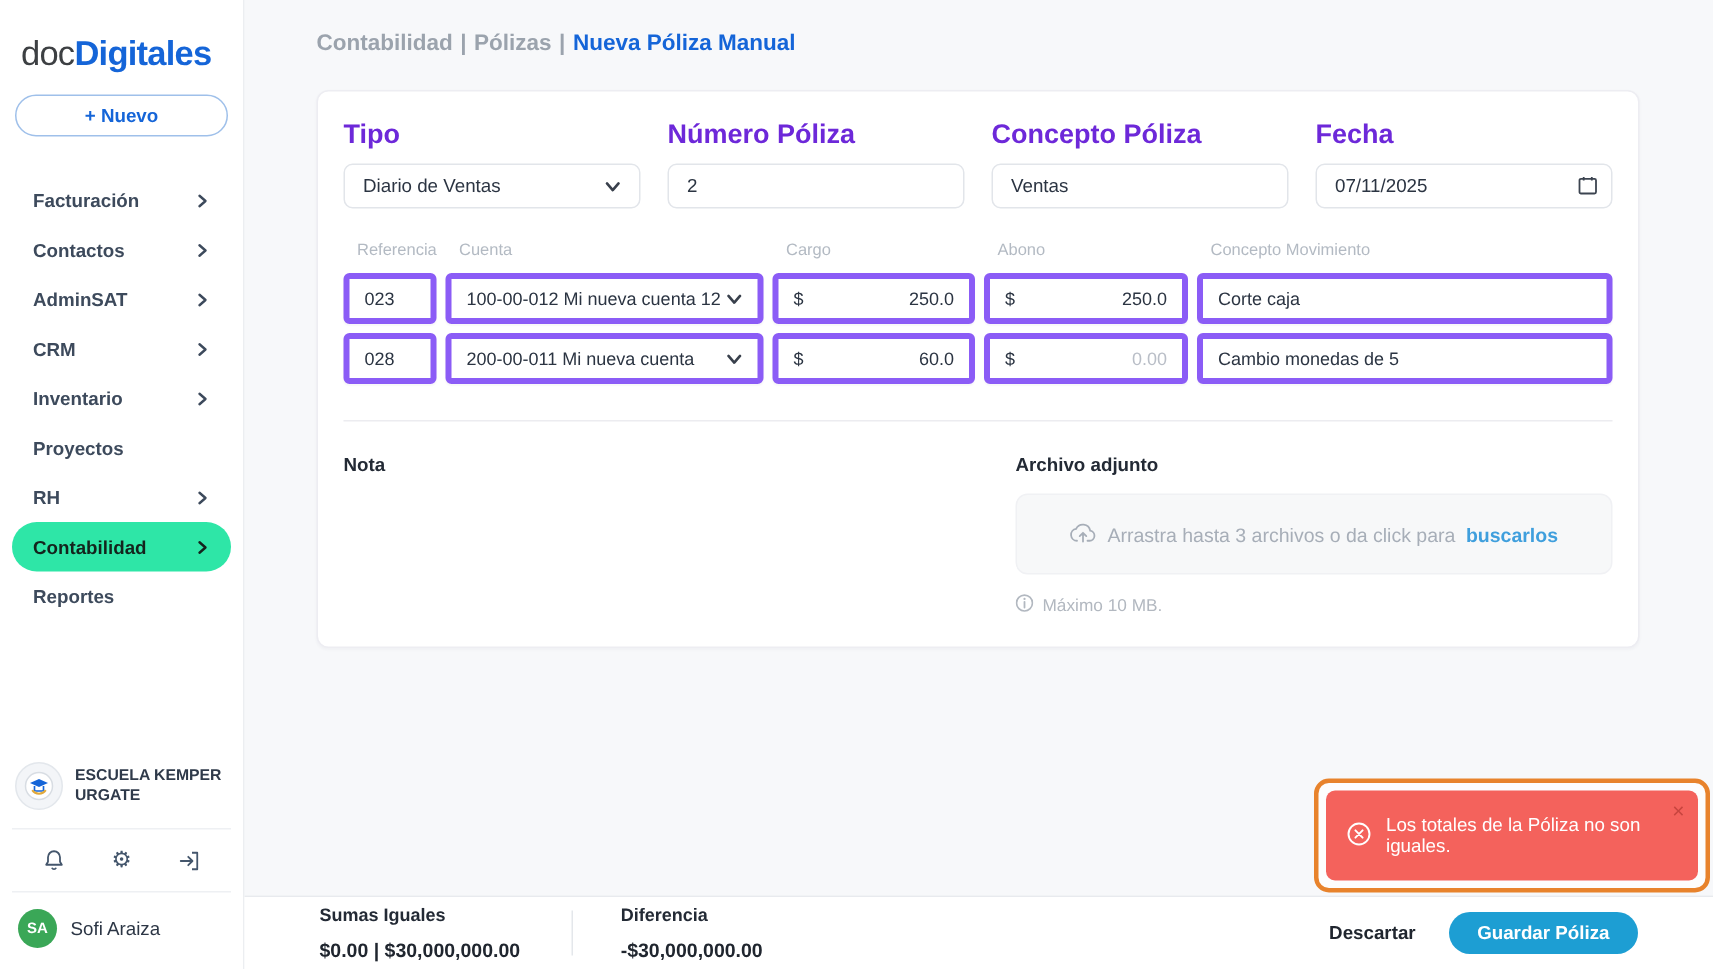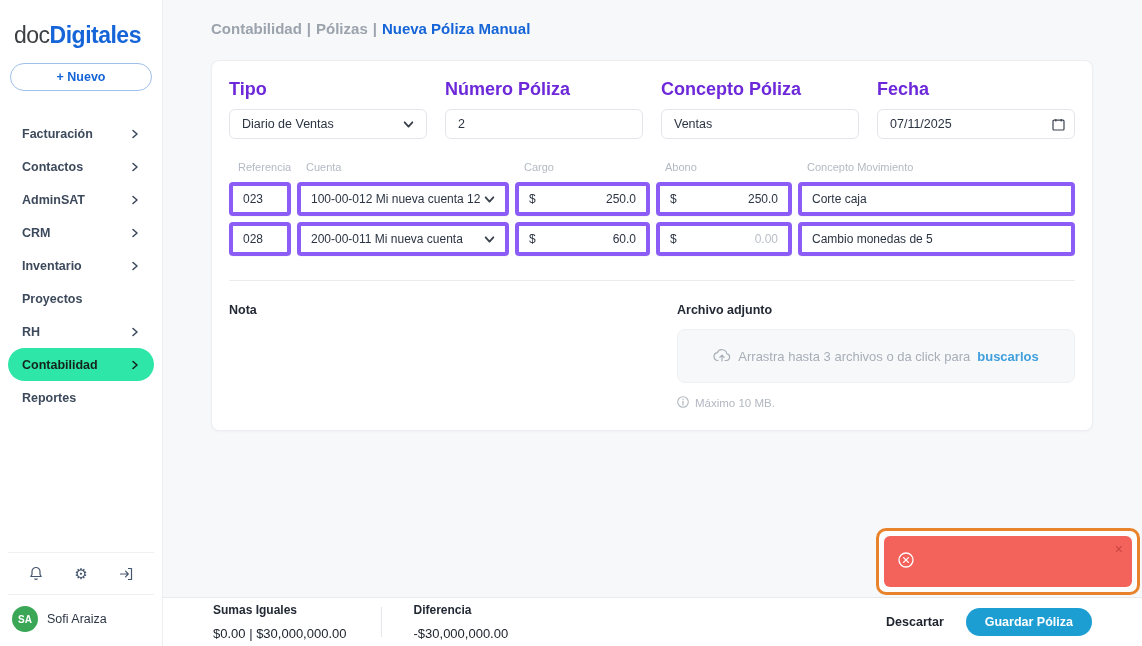--- a/index.html
+++ b/index.html
@@ -139,21 +139,21 @@
     font-size: 14px; line-height: 1; cursor: pointer;
   }
 
   
   .footer {
     position: absolute; left: 0; right: 0; bottom: 0; height: 49px;
     background: #fff; border-top: 1px solid #e8eaee;
     display: flex; align-items: center; padding: 0 50px;
   }
   .sum-block .lbl { font-size: 12px; font-weight: 700; color: #232a35; }
-  .sum-block .val { font-size: 13px; font-weight: 400; color: #20262f; margin-top: 9px; }
+  .sum-block .val { font-size: 13px; font-weight: 700; color: #20262f; margin-top: 9px; }
   .v-divider { width: 1px; height: 30px; background: #e4e7eb; margin: 0 32px 0 34px; }
   .footer-spacer { flex: 1; }
   .discard-btn {
     background: none; border: none; font-family: "Liberation Sans", sans-serif;
     font-size: 12.5px; font-weight: 700; color: #20262f; cursor: pointer; margin-right: 22px;
   }
   .save-btn {
     background: #1d9ed3; color: #fff; border: none; border-radius: 17px;
     height: 28px; padding: 0 19px; font-family: "Liberation Sans", sans-serif;
     font-size: 12.5px; font-weight: 700; cursor: pointer;
@@ -227,20 +227,31 @@
             <path d="M3 1.5 L7 5 L3 8.5" stroke="currentColor" stroke-width="1.6" fill="none" stroke-linecap="round" stroke-linejoin="round"></path>
           </svg>
         </span>
     </div>
     <div class="nav-item">
       <span>Reportes</span>
     </div>
   </nav>
 
   <div class="side-bottom">
+    <div class="company">
+      <span class="company-avatar">
+        <svg width="20" height="20" viewBox="0 0 20 20">
+          <circle cx="10" cy="10" r="9" fill="#ffffff" stroke="#d8dde3"></circle>
+          <path d="M4 8 L10 5.4 L16 8 L10 10.6 Z" fill="#1565d8"></path>
+          <path d="M7 10 v2.6 c0 1 6 1 6 0 V10" fill="none" stroke="#1565d8" stroke-width="1.1"></path>
+          <path d="M5.5 12.8 a5.5 5.5 0 0 0 9 0" fill="none" stroke="#e0a93c" stroke-width="1.4"></path>
+        </svg>
+      </span>
+      <span class="company-name">ESCUELA KEMPER URGATE</span>
+    </div>
     <div class="side-divider"></div>
     <div class="icon-row">
       <span class="icon-btn">
         <svg width="14" height="15" viewBox="0 0 14 15">
             <path d="M7 1.5 a4 4 0 0 0-4 4 v3 l-1.2 2 h10.4 l-1.2-2 v-3 a4 4 0 0 0-4-4 Z" fill="none" stroke="currentColor" stroke-width="1.2" stroke-linejoin="round"></path>
             <path d="M5.6 12.5 a1.5 1.5 0 0 0 2.8 0" fill="none" stroke="currentColor" stroke-width="1.2"></path>
           </svg>
       </span>
       <span class="icon-btn gear-glyph">⚙</span>
       <span class="icon-btn">
@@ -378,20 +389,21 @@
       </div>
     </section>
   </div>
 
   <div class="toast-highlight">
     <div class="toast">
       <span><svg width="16" height="16" viewBox="0 0 16 16">
             <circle cx="8" cy="8" r="7" fill="none" stroke="#ffffff" stroke-width="1.3"></circle>
             <path d="M5.6 5.6 L10.4 10.4 M10.4 5.6 L5.6 10.4" stroke="#ffffff" stroke-width="1.3" stroke-linecap="round"></path>
           </svg></span>
+      <span>Los totales de la Póliza no son iguales.</span>
       <span class="close">×</span>
     </div>
   </div>
 
   <div class="footer">
     <div class="sum-block">
       <div class="lbl">Sumas Iguales</div>
       <div class="val">$0.00 | $30,000,000.00</div>
     </div>
     <div class="v-divider"></div>

